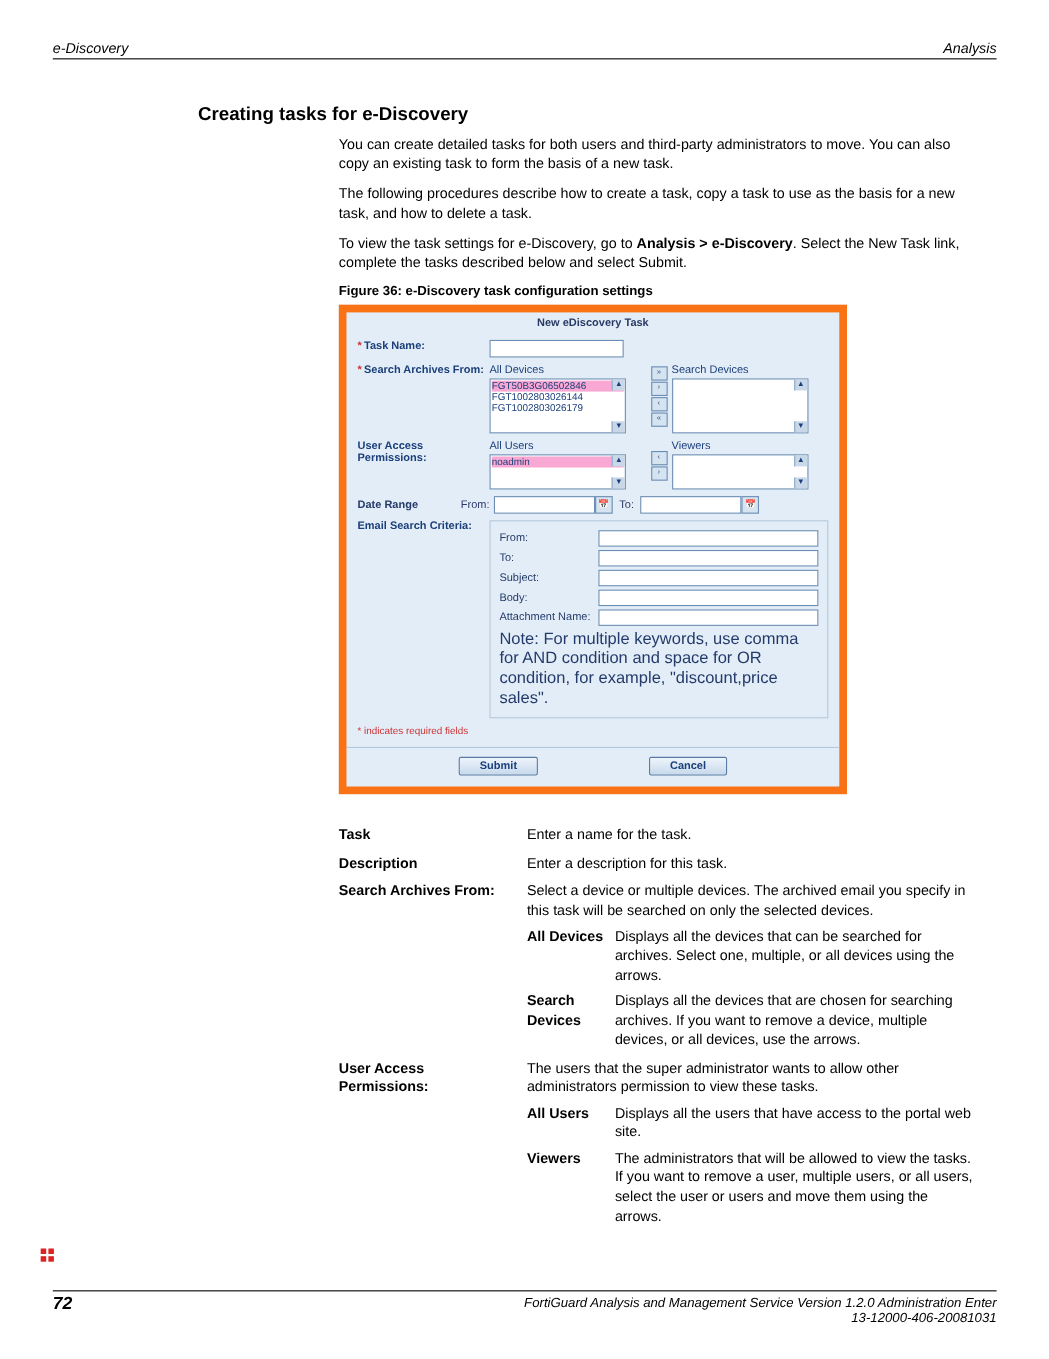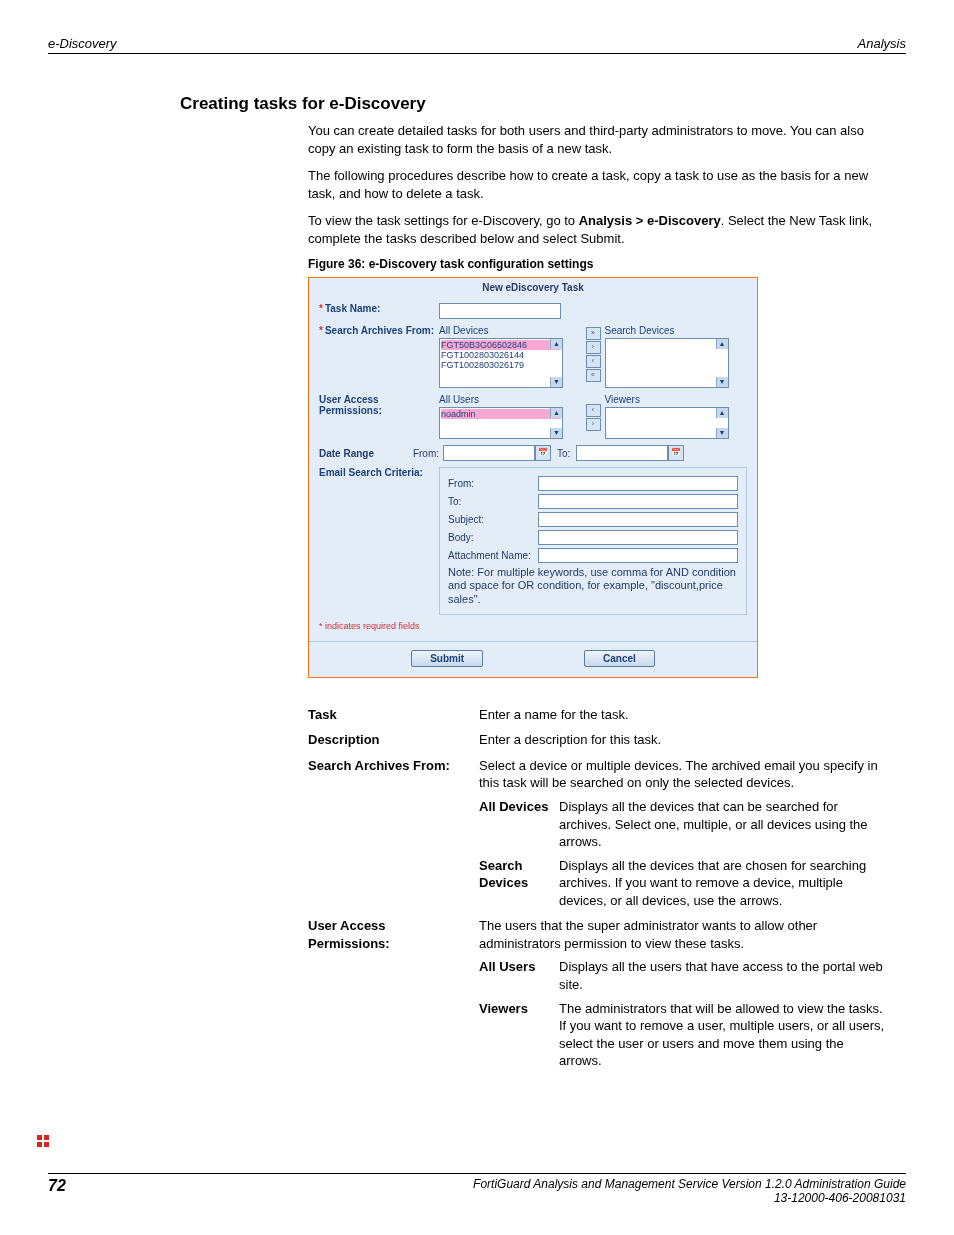--- a/index.html
+++ b/index.html
@@ -45,21 +45,21 @@
   }
   .figcap {
     font-size: 12px;
     font-weight: bold;
     margin: 10px 0 6px 0;
   }
   
   .shot {
     width: 448px;
     background: #e3edf7;
-    border: 1px solid #f97316;
+    border: 7px solid #f97316;
     font-size: 10px;
     color: #2a3a66;
   }
   .shot-title {
     text-align: center;
     font-weight: bold;
     padding: 4px 0;
     color: #2a3a66;
   }
   .shot-body {
@@ -146,21 +146,21 @@
     align-items: center;
     margin-bottom: 3px;
   }
   .crow label { width: 90px; color: #233a6a; }
   .cinput {
     border: 1px solid #6a8db3;
     background: #fff;
     height: 13px;
     flex: 1;
   }
-  .note { font-size: 11px; color: #233a6a; margin-top: 0; line-height: 1.2; }
+  .note { font-size: 15px; color: #233a6a; margin-top: 0; line-height: 1.2; }
   .reqline { color: #c33; font-size: 9px; margin-top: 6px; }
   .btnrow {
     display: flex;
     justify-content: center;
     gap: 101px;
     padding: 8px 0 10px 0;
     border-top: 1px solid #b6c8db;
     margin-top: 4px;
   }
   .gbtn {
@@ -420,18 +420,18 @@
     <rect x="3" y="160" width="5" height="5" fill="#d22"></rect>
     <rect x="10" y="160" width="5" height="5" fill="#d22"></rect>
     <rect x="3" y="167" width="5" height="5" fill="#d22"></rect>
     <rect x="10" y="167" width="5" height="5" fill="#d22"></rect>
   </svg>
 </div>
 
 <div class="footer">
   <span class="pn">72</span>
   <span class="ftxt">
-    <span>FortiGuard Analysis and Management Service Version 1.2.0 Administration Guide</span><br>
+    <span>FortiGuard Analysis and Management Service Version 1.2.0 Administration Enter</span><br>
     <span>13-12000-406-20081031</span>
   </span>
 </div>
 
 </div>
 
 </body></html>

